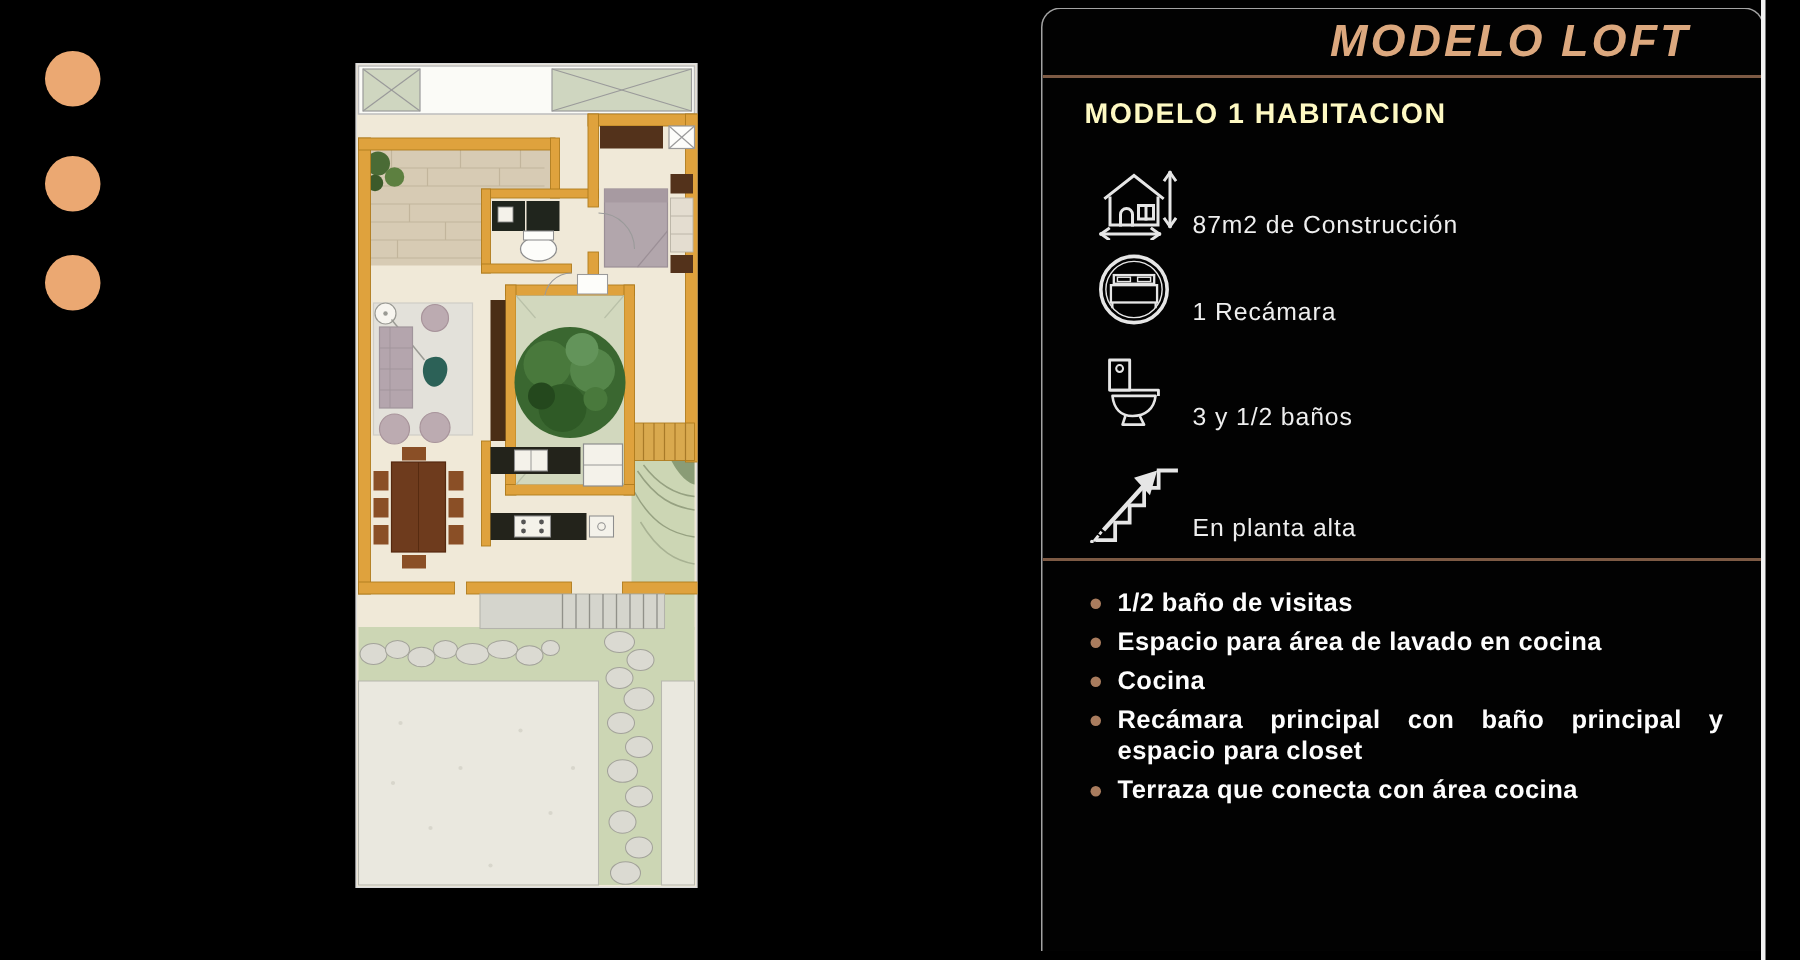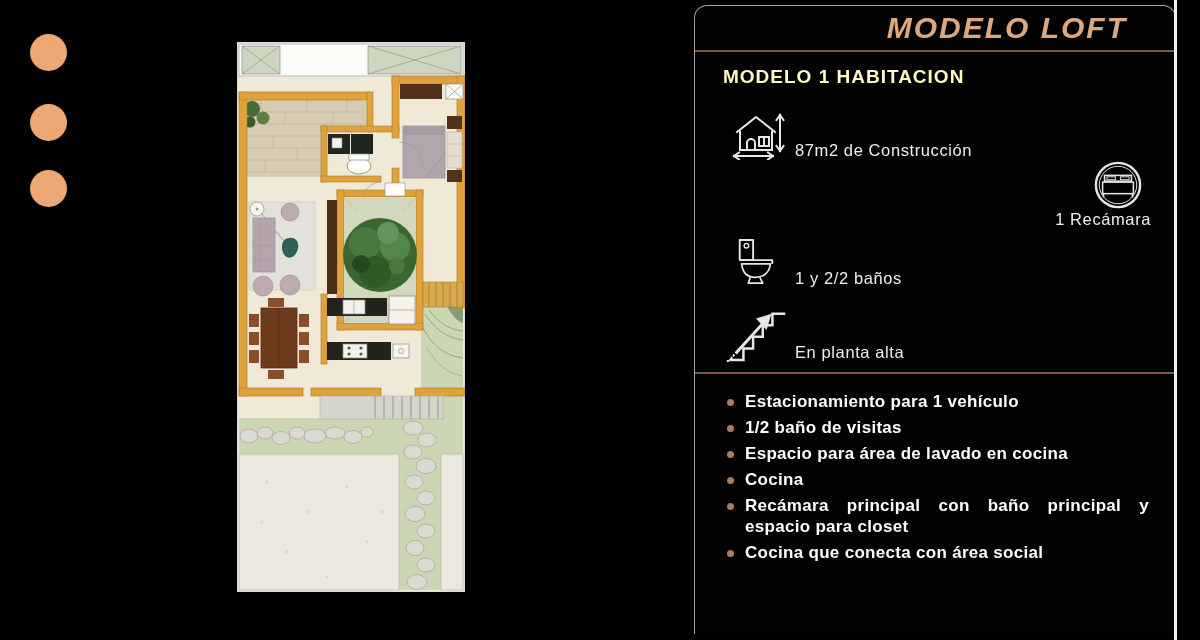--- a/index.html
+++ b/index.html
@@ -44,21 +44,21 @@
   .features {
     height:322px; border-bottom:2px solid #7d5a44;
     padding:10px 24px 0 28px;
   }
   .subtitle {
     color:#fef9c3; font-size:19px; font-weight:700; letter-spacing:1px;
     margin:4px 0 6px 0;
   }
   .feature-row { display:flex; align-items:flex-end; }
   .feature-row.r1 { height:64px; margin-top:8px; }
-  .feature-row.r2 { height:58px;flex-direction:column; }
+  .feature-row.r2 { height:58px; }
   .feature-row.r3 { height:70px; }
   .feature-row.r4 { height:74px; }
   .ficon { width:66px; display:flex; justify-content:center; align-items:center; flex-shrink:0; }
   .flabel { color:#eeeeee; font-size:16.5px; letter-spacing:0.6px; margin-left:6px; }
 
   .bullets { padding:18px 26px 0 32px; }
   .bullets ul { list-style:none; }
   .bullets li { display:flex; margin-bottom:5.5px; }
   .bdot {
     width:7px; height:7px; border-radius:50%; background:#a97c5e;
@@ -330,62 +330,58 @@
       <div class="feature-row r3">
         <span class="ficon">
           <svg viewBox="0 0 48 54" width="46" height="52" fill="none" stroke="#e6e6e6" stroke-width="2" stroke-linejoin="round">
             <rect x="7" y="4" width="14" height="21"></rect>
             <circle cx="14" cy="10" r="2.4" stroke-width="1.4"></circle>
             <path d="M7 25 H41 V29"></path>
             <path d="M9 29 C10 38 15 43 23 43 C32 43 38 38 39 29 Z" stroke-width="1.8"></path>
             <path d="M18 43 L16 49 H31 L28 43" stroke-width="1.8"></path>
           </svg>
         </span>
-        <span class="flabel">1 y 2/2 baños</span>
+        <span class="flabel">3 y 1/2 baños</span>
       </div>
 
       <div class="feature-row r4">
         <span class="ficon">
           <svg viewBox="0 0 66 60" width="64" height="58" fill="none" stroke="#e6e6e6" stroke-width="2.6" stroke-linecap="square">
             <path d="M8 58 H20 V46 H30 V34 H40 V22 H50 V10 H62"></path>
             <line x1="13" y1="50" x2="42" y2="18" stroke-width="3"></line>
             <path d="M49 10 L33 15 L44 27 Z" fill="#e6e6e6" stroke="none"></path>
             <path d="M6 58 L10 53" stroke-width="2" stroke-dasharray="3 3"></path>
             <circle cx="4" cy="59" r="1.3" fill="#e6e6e6" stroke="none"></circle>
           </svg>
         </span>
         <span class="flabel">En planta alta</span>
       </div>
     </div>
 
     <div class="bullets">
       <ul>
         <li>
             <span class="bdot"></span>
-            <span class="btext">Estacionamiento para 1 vehículo</span>
-          </li>
-        <li>
-            <span class="bdot"></span>
             <span class="btext">1/2 baño de visitas</span>
           </li>
         <li>
             <span class="bdot"></span>
             <span class="btext">Espacio para área  de lavado en cocina</span>
           </li>
         <li>
             <span class="bdot"></span>
             <span class="btext">Cocina</span>
           </li>
         <li>
             <span class="bdot"></span>
             <span class="btext">Recámara principal con baño principal y espacio para closet</span>
           </li>
         <li>
             <span class="bdot"></span>
-            <span class="btext">Cocina que conecta con área social</span>
+            <span class="btext">Terraza que conecta con área cocina</span>
           </li>
       </ul>
     </div>
 
   </div>
 
   <div class="edge-line"></div>
 
 </div>
 

